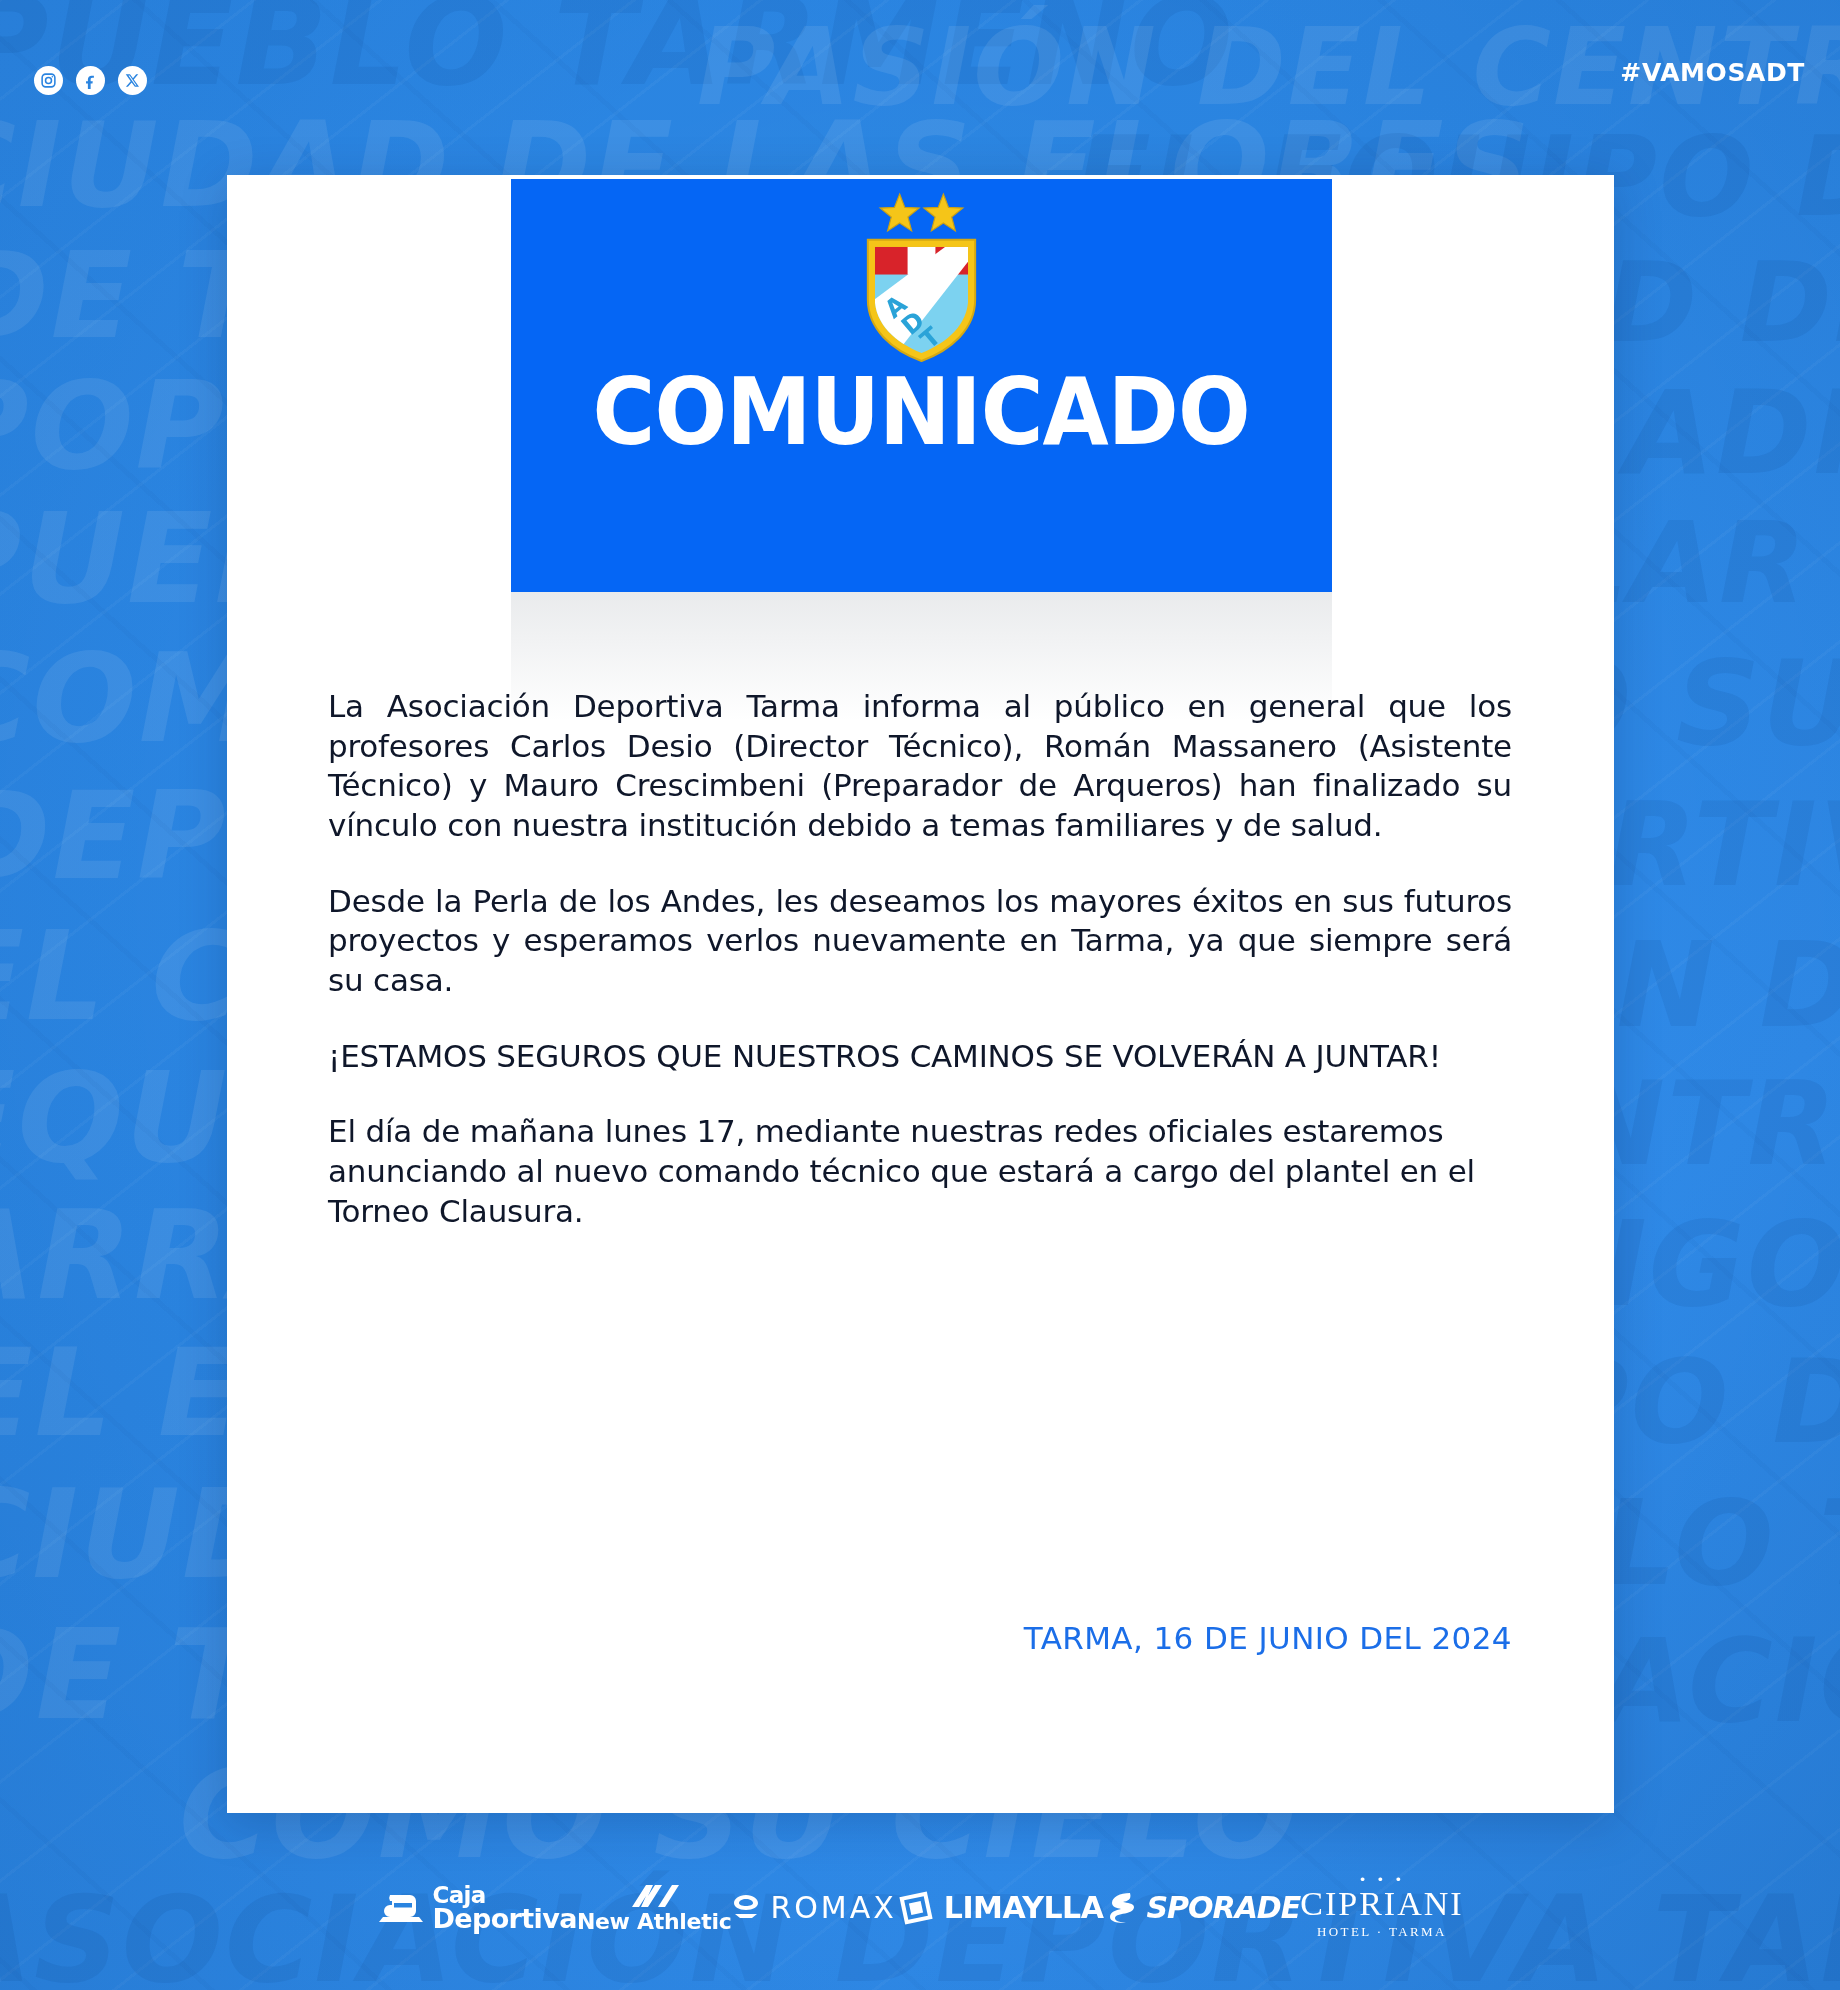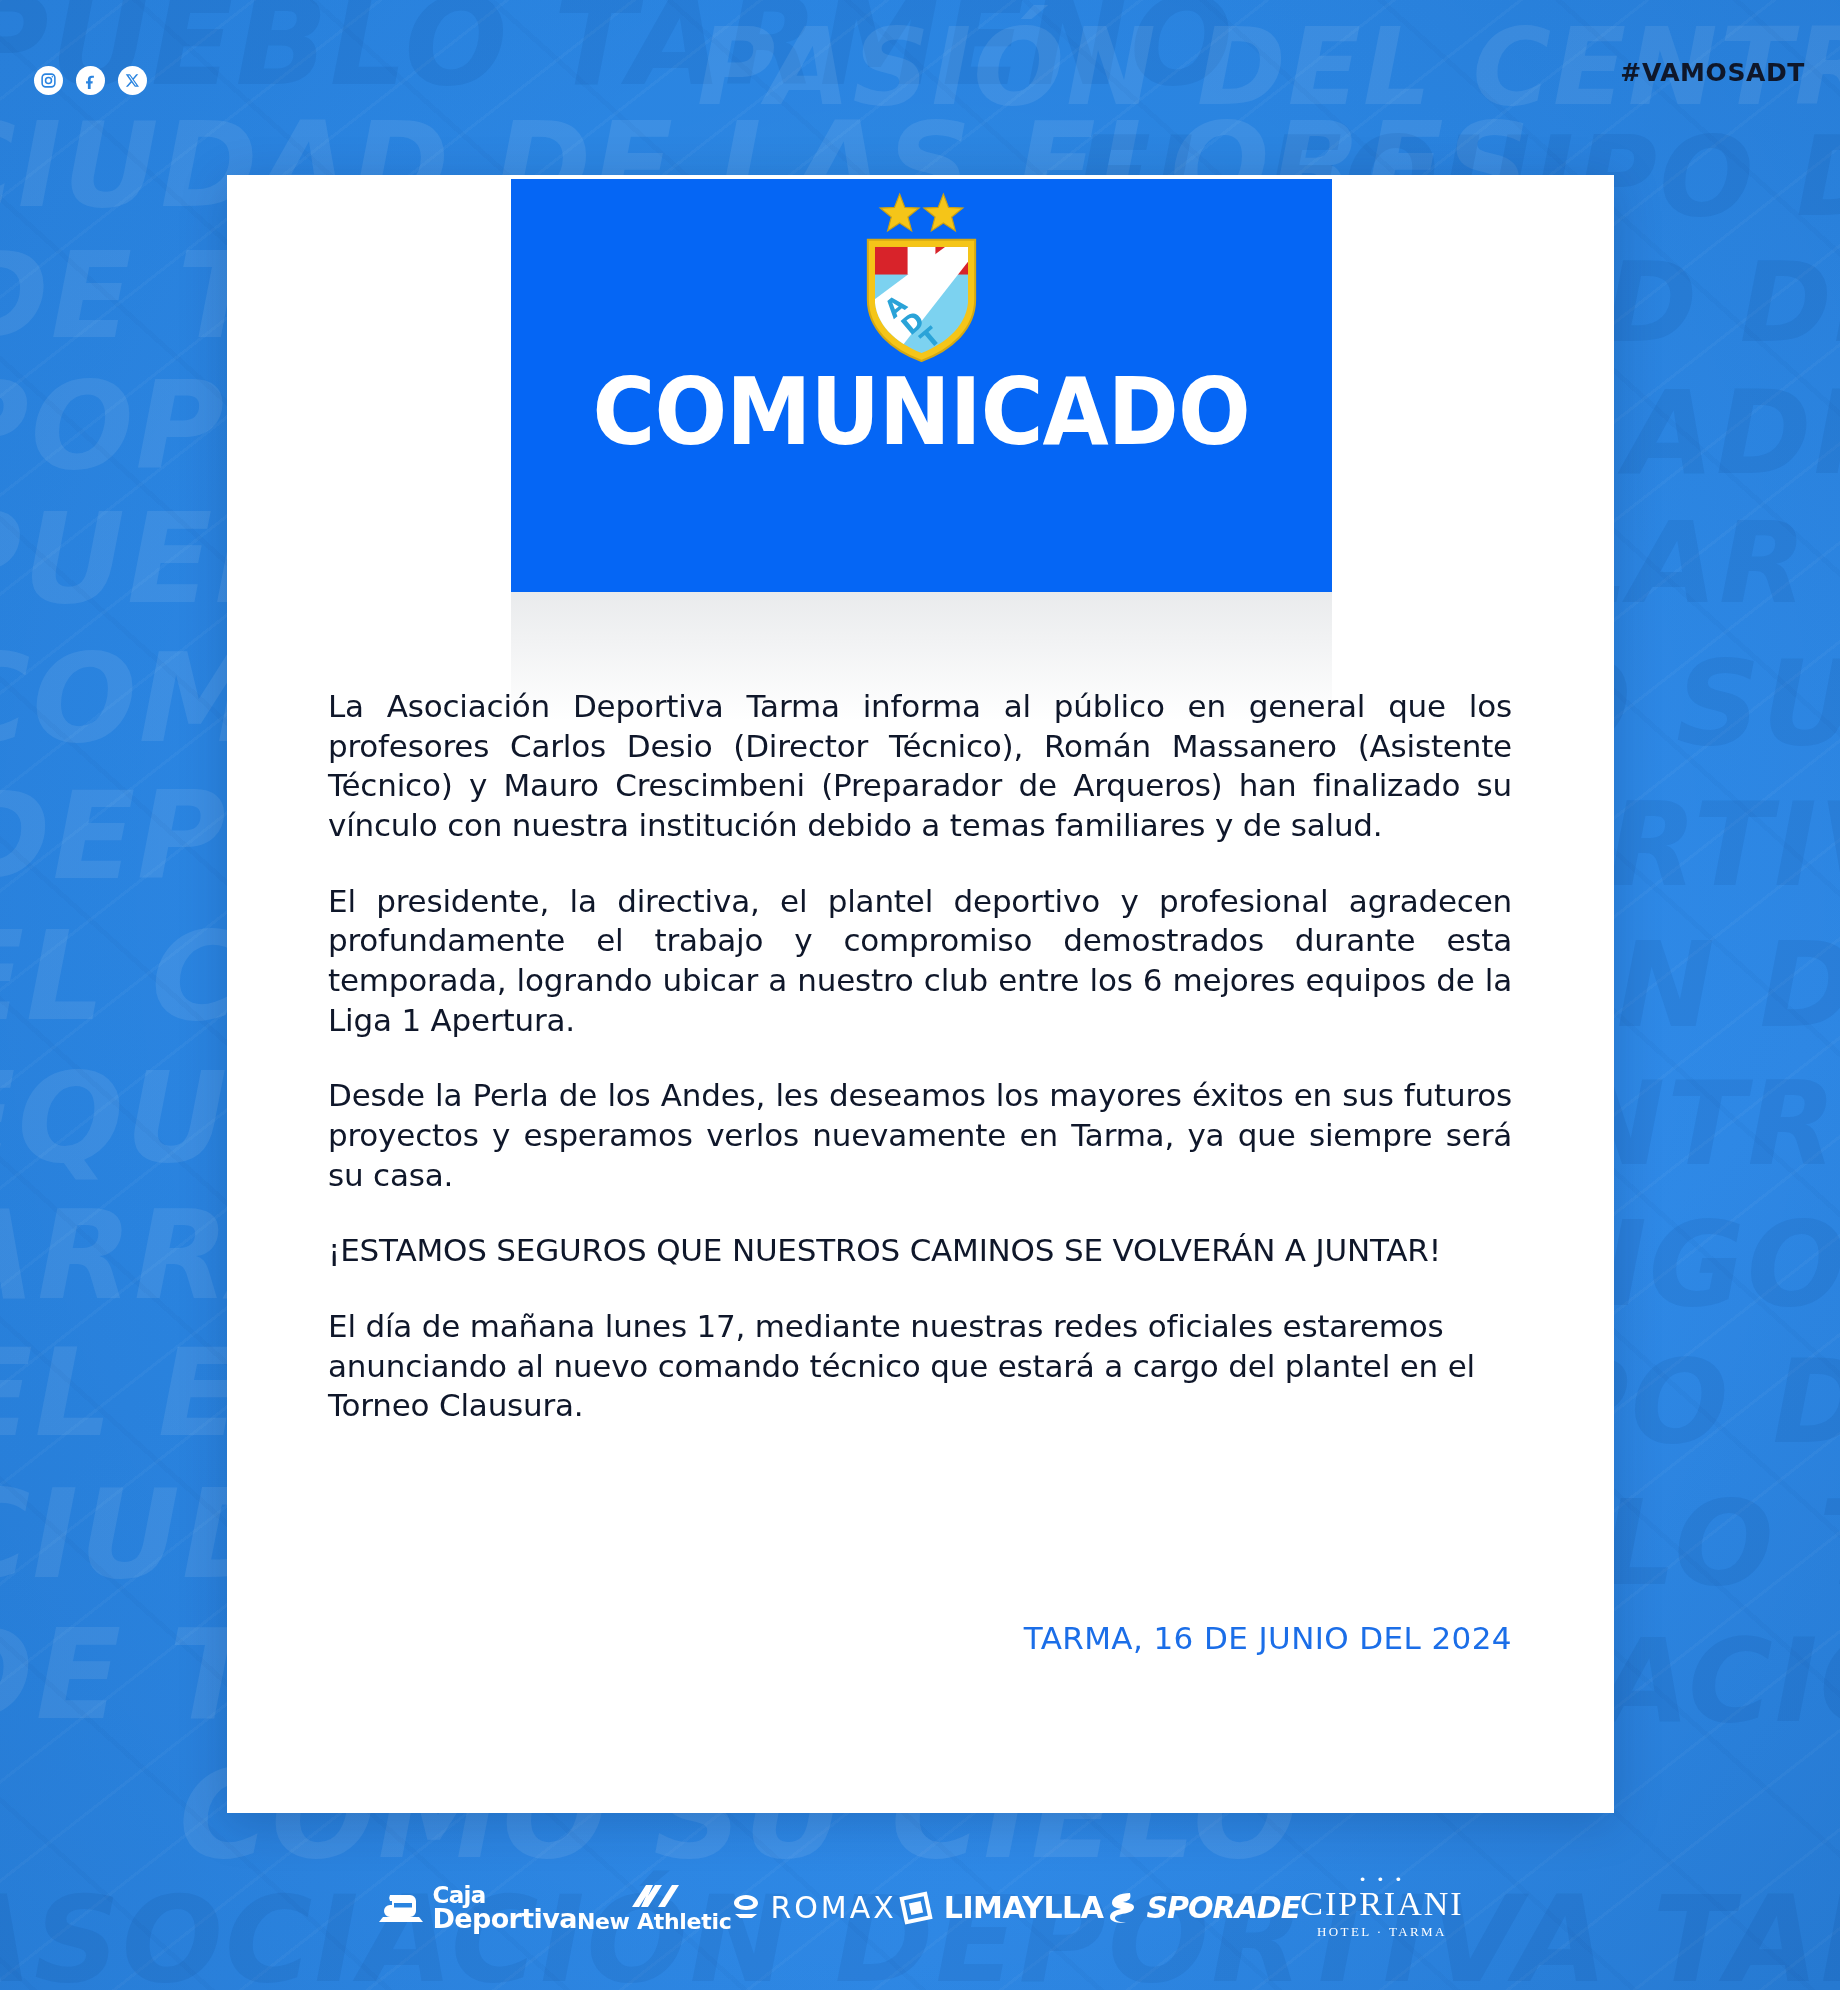--- a/index.html
+++ b/index.html
@@ -87,21 +87,21 @@
     background: #ffffff;
     display: flex; align-items: center; justify-content: center;
     cursor: pointer;
   }
   .soc svg { display:block; }
 
   #hashtag {
     position: absolute;
     right: 36px;
     top: 58px;
-    color: #0f172a;
+    color: #ffffff;
     font-weight: 800;
     font-size: 25px;
     letter-spacing: 0.6px;
     font-family: "DejaVu Sans", sans-serif;
   }
 
   
   #card {
     position: absolute;
     left: 227px;
@@ -324,21 +324,20 @@
           <text x="88" y="163" transform="rotate(-40 88 163)">T</text>
         </g>
       </svg>
     </div>
 
     <div id="banner-title">COMUNICADO</div>
   </div>
 
   <div id="letter">
     <p class="para">La Asociación Deportiva Tarma informa al público en general que los profesores Carlos Desio (Director Técnico), Román Massanero (Asistente Técnico) y Mauro Crescimbeni (Preparador de Arqueros) han finalizado su vínculo con nuestra institución debido a temas familiares y de salud.</p>
-    <p class="para">El presidente, la directiva, el plantel deportivo y profesional agradecen profundamente el trabajo y compromiso demostrados durante esta temporada, logrando ubicar a nuestro club entre los 6 mejores equipos de la Liga 1 Apertura.</p>
     <p class="para">Desde la Perla de los Andes, les deseamos los mayores éxitos en sus futuros proyectos y esperamos verlos nuevamente en Tarma, ya que siempre será su casa.</p>
     <p class="para">¡ESTAMOS SEGUROS QUE NUESTROS CAMINOS SE VOLVERÁN A JUNTAR!</p>
     <p class="para nojustify">El día de mañana lunes 17, mediante nuestras redes oficiales estaremos anunciando al nuevo comando técnico que estará a cargo del plantel en el Torneo Clausura.</p>
   </div>
 
   <div id="signature">TARMA, 16 DE JUNIO DEL 2024</div>
 </div>
 
 <div id="sponsors">
 

